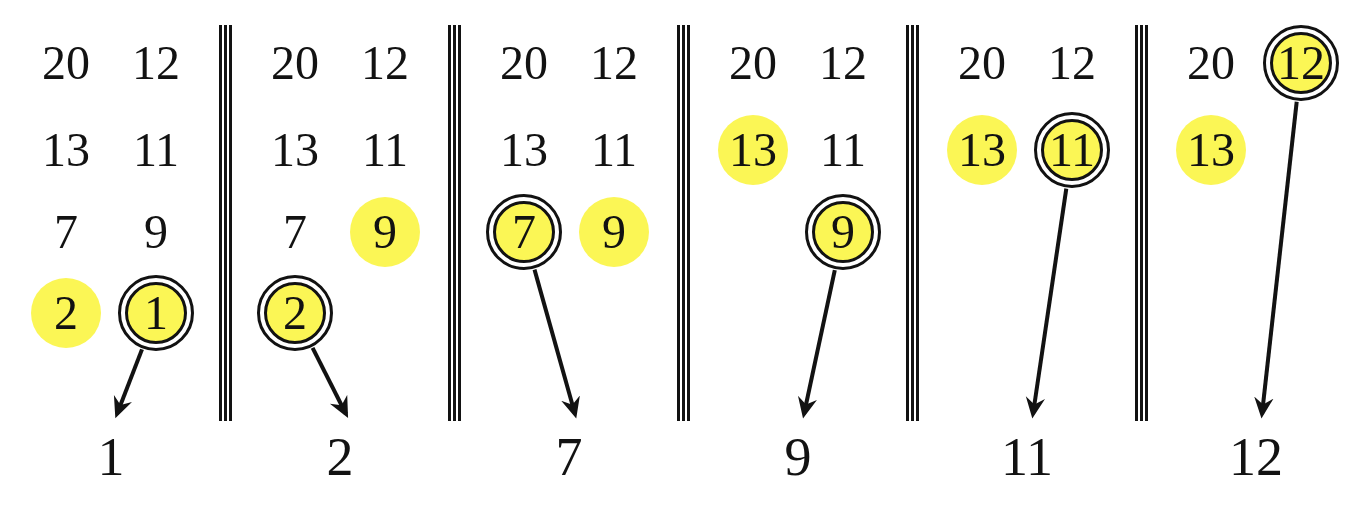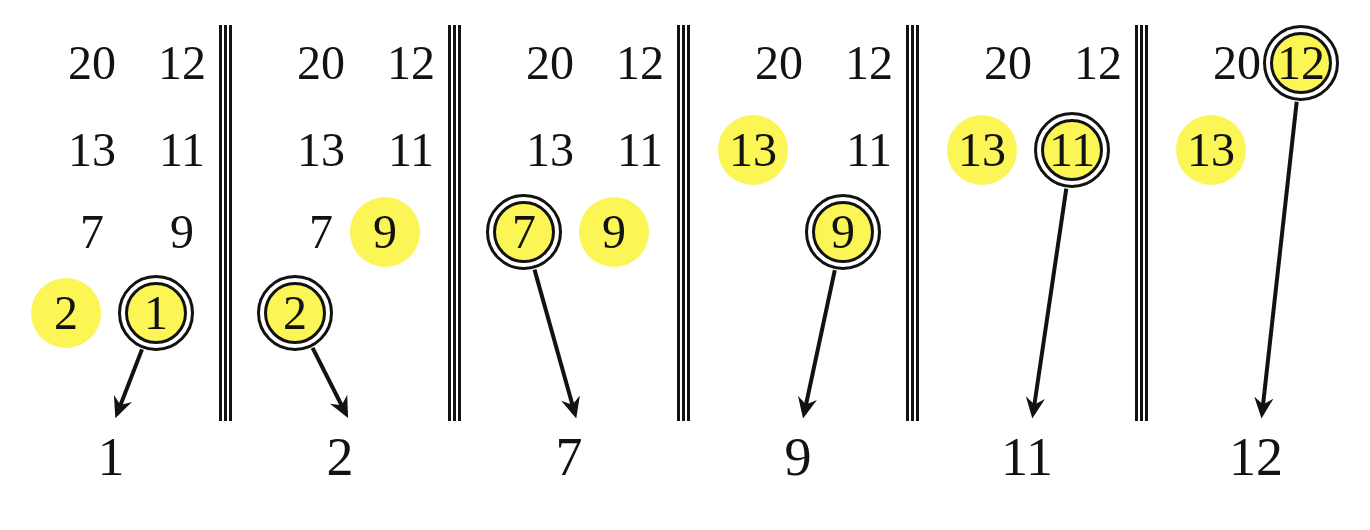--- a/index.html
+++ b/index.html
@@ -22,21 +22,20 @@
     line-height:1;
     white-space:nowrap;
     text-align:center;
     color:var(--ink);
   }
   .plain-num{
     font-size:48px;
     line-height:1;
     white-space:nowrap;
     color:var(--ink);
-    margin-left:26px;
   }
   .disc{
     width:70px;height:70px;border-radius:50%;
     background:var(--yellow);
     display:flex;align-items:center;justify-content:center;
   }
   .sel-outer{
     width:76px;height:76px;border-radius:50%;
     border:3px solid var(--ink);
     background:#ffffff;

